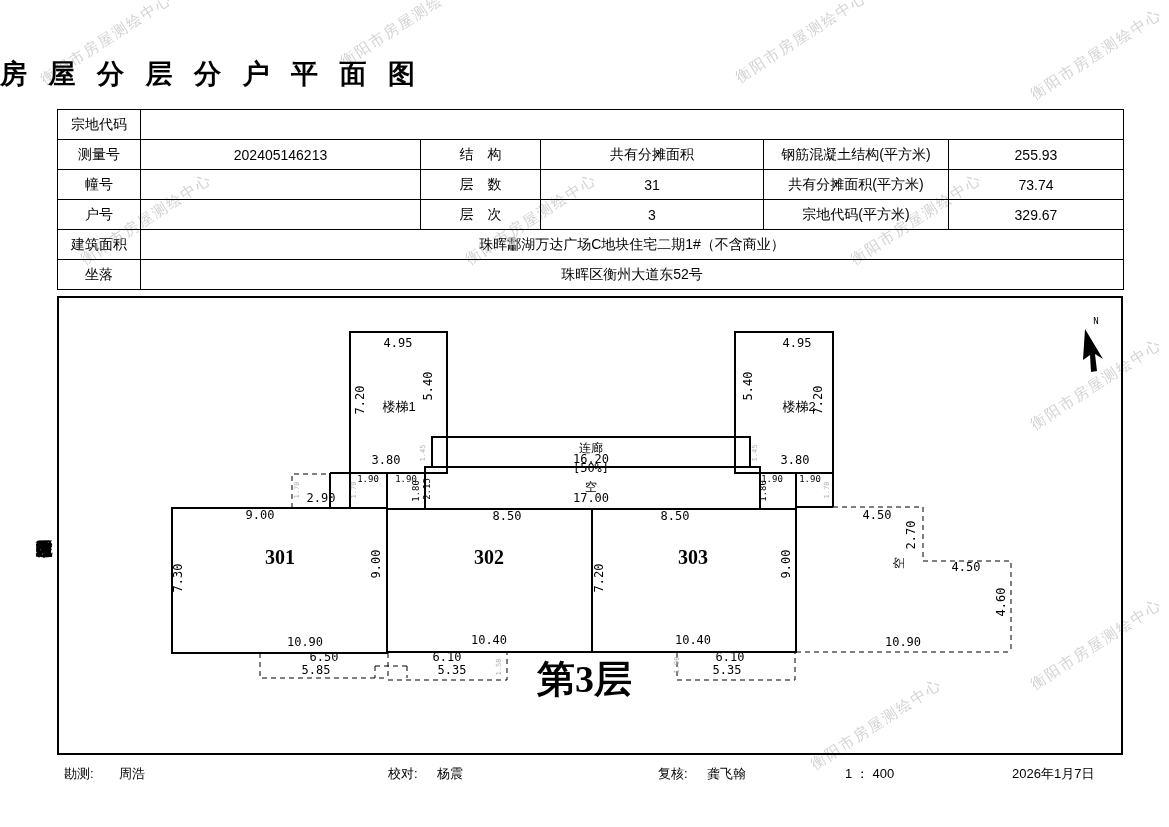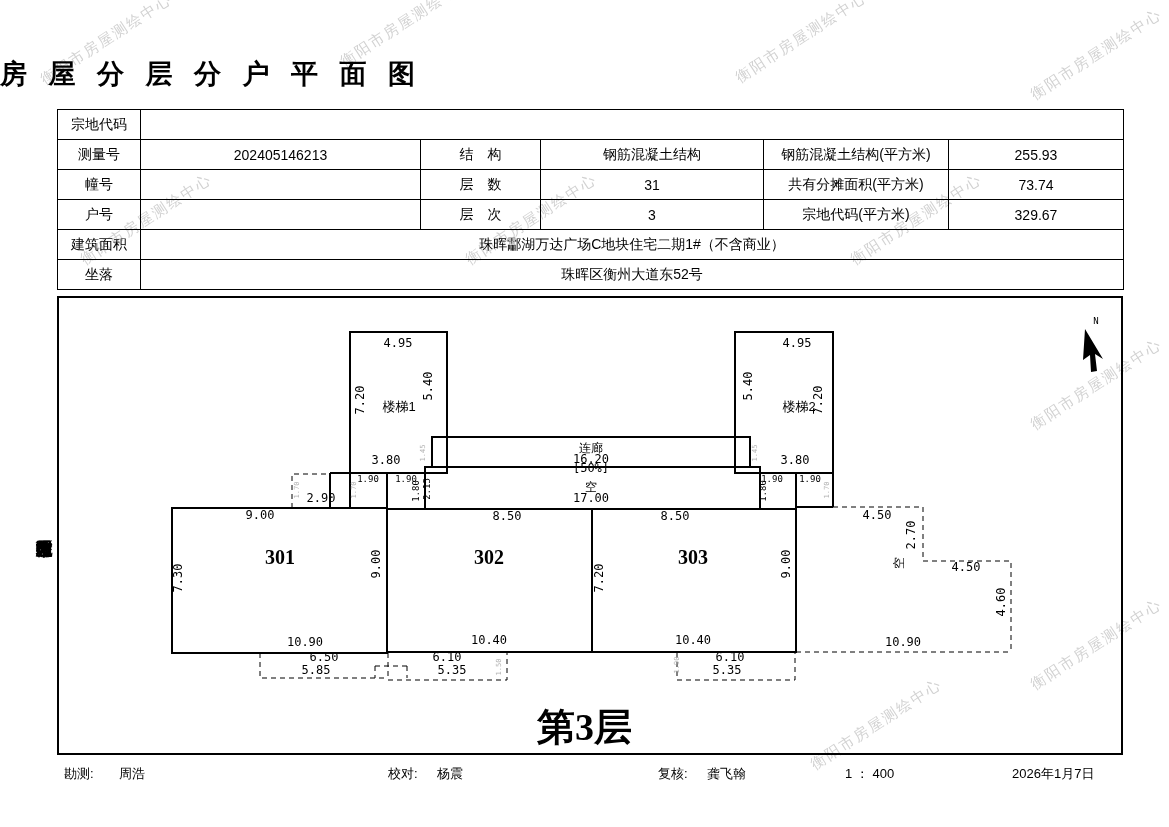--- a/index.html
+++ b/index.html
@@ -23,21 +23,21 @@
   #plan-svg{position:absolute;left:0;top:0;width:1169px;height:827px;z-index:1;}
   .w{stroke:#000;stroke-width:2;fill:none;}
   .d{stroke:#000;stroke-width:1;fill:none;stroke-dasharray:5 4;}
   text{text-anchor:middle;fill:#000;}
   .pl-dim{font:12px "DejaVu Sans Mono",monospace;}
   .pl-dimxs{font:9px "DejaVu Sans Mono",monospace;}
   .pl-gray{font:7px "DejaVu Sans Mono",monospace;fill:#b2b2b2;}
   .pl-room{font:13px "Liberation Sans",sans-serif;}
   .pl-roomsm{font:12px "Liberation Sans",sans-serif;}
   .pl-unit{font:bold 20px "Liberation Serif",serif;}
-  #floor-caption{position:absolute;left:0;top:702px;width:1169px;text-align:center;
+  #floor-caption{position:absolute;left:0;top:654px;width:1169px;text-align:center;
                  font-size:38px;font-weight:bold;font-family:"Liberation Serif",serif;z-index:2;}
   
   .ft{position:absolute;top:765px;font-size:13px;z-index:2;white-space:nowrap;text-align:center;}
   
   #side-text{position:absolute;left:34px;top:527px;height:240px;z-index:2;
              writing-mode:vertical-rl;text-orientation:upright;
              font-size:17px;line-height:1.1;font-family:"Liberation Serif",serif;}
 </style>
 </head>
 <body>
@@ -70,21 +70,21 @@
     </colgroup>
     <tbody>
         <tr>
       <td>宗地代码</td>
       <td colspan="5"></td>
     </tr>
     <tr>
       <td>测量号</td>
       <td>202405146213</td>
       <td>结　构</td>
-      <td>钢筋混凝土结构</td>
+      <td>共有分摊面积</td>
       <td>钢筋混凝土结构(平方米)</td>
       <td>255.93</td>
     </tr>
     <tr>
       <td>幢号</td>
       <td></td>
       <td>层　数</td>
       <td>31</td>
       <td>共有分摊面积(平方米)</td>
       <td>73.74</td>

